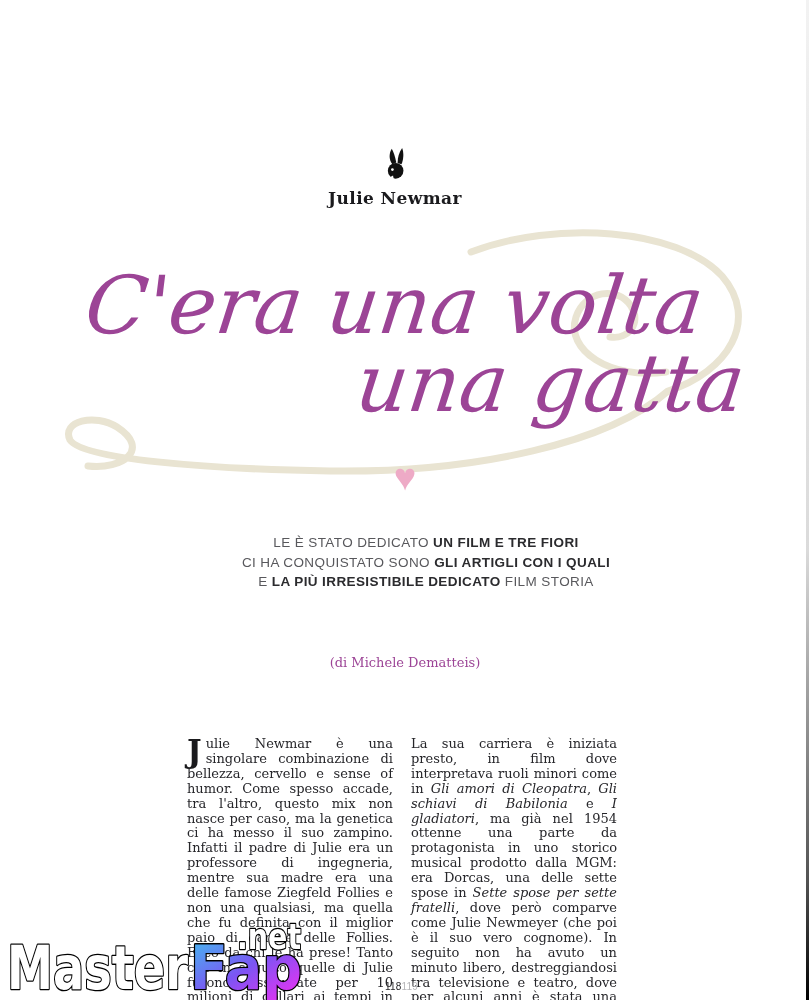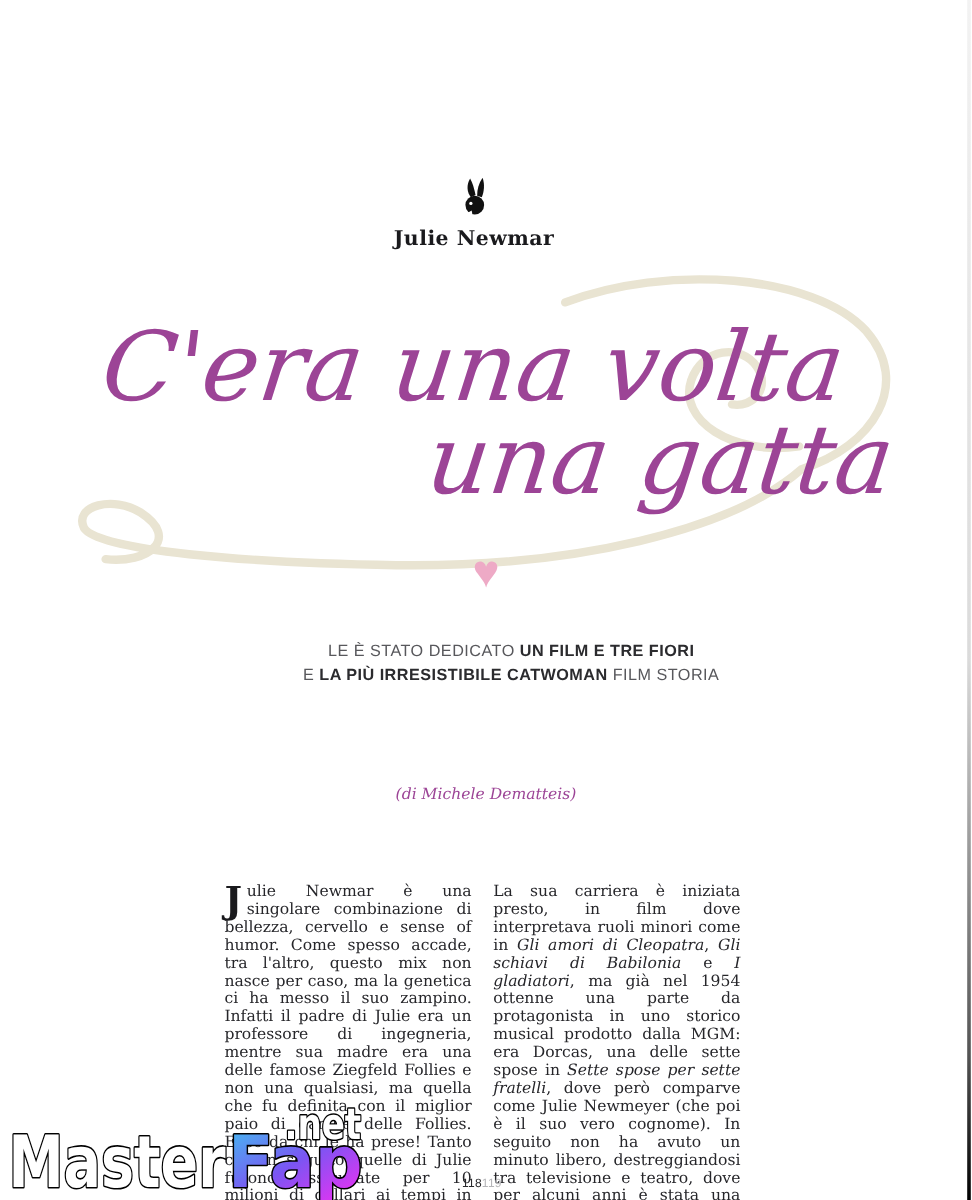--- a/index.html
+++ b/index.html
@@ -22,21 +22,21 @@
   .heart{position:absolute;left:0;right:0;top:458px;text-align:center;
          font-size:38px;color:#eeaac6;line-height:1;}
 
   
   .intro{position:absolute;left:0;right:0;top:533px;text-align:center;
          color:#58585c;font-size:13.5px;letter-spacing:.4px;}
   .intro-line{line-height:19.5px;white-space:nowrap;padding-left:42px;}
   .intro .b{font-weight:bold;color:#2b2b2e;}
 
   .byline{position:absolute;left:0;right:0;top:655px;text-align:center;
-          font-family:"DejaVu Serif",serif;font-style:italic;font-size:13px;color:#9c4496;}
+          font-family:"DejaVu Serif",serif;font-size:13px;color:#9c4496;}
 
   
   .columns{position:absolute;left:187px;top:724px;width:436px;display:flex;gap:18px;}
   .col{width:206px;font-family:"DejaVu Serif",serif;font-size:13px;line-height:14.9px;
        color:#26262a;text-align:justify;}
   .col .i{font-style:italic;}
   .dropcap{float:left;font-weight:bold;font-size:31px;line-height:26px;padding:1px 4px 0 0;color:#1a1a1d;}
 
   
   .folio{position:absolute;left:385px;top:981px;font-size:10px;font-weight:normal;letter-spacing:.2px;}
@@ -71,21 +71,22 @@
     <div class="kicker">Julie Newmar</div>
   </div>
 
   <div class="script-title t1">C'era una volta</div>
   <div class="script-title t2">una gatta</div>
 
   <div class="heart">♥</div>
 
   <div class="intro">
       <div class="intro-line"><span>LE È STATO DEDICATO </span><span class="b">UN FILM E TRE FIORI</span></div>
-      <div class="intro-line"><span>E </span><span class="b">LA PIÙ IRRESISTIBILE CATWOMAN</span><span> FILM STORIA</span></div>
+      <div class="intro-line"><span>CI HA CONQUISTATO SONO </span><span class="b">GLI ARTIGLI CON I QUALI</span></div>
+      <div class="intro-line"><span>E </span><span class="b">LA PIÙ IRRESISTIBILE DEDICATO</span><span> FILM STORIA</span></div>
     </div>
 
   <div class="byline">(di Michele Dematteis)</div>
 
   <div class="columns">
     <p class="col"><span class="dropcap">J</span><span><span>ulie Newmar è una singolare combinazione di bellezza, cervello e sense of humor. Come spesso accade, tra l'altro, questo mix non nasce per caso, ma la genetica ci ha messo il suo zampino. Infatti il padre di Julie era un professore di ingegneria, mentre sua madre era una delle famose Ziegfeld Follies e non una qualsiasi, ma quella che fu definita con il miglior paio di gambe delle Follies. Ecco da chi le ha prese! Tanto che in seguito quelle di Julie furono assicurate per 10 milioni di dollari ai tempi in cui era in tournée con </span></span></p>
     <p class="col"><span><span>La sua carriera è iniziata presto, in film dove interpretava ruoli minori come in </span><span class="i">Gli amori di Cleopatra</span><span>, </span><span class="i">Gli schiavi di Babilonia</span><span> e </span><span class="i">I gladiatori</span><span>, ma già nel 1954 ottenne una parte da protagonista in uno storico musical prodotto dalla MGM: era Dorcas, una delle sette spose in </span><span class="i">Sette spose per sette fratelli</span><span>, dove però comparve come Julie Newmeyer (che poi è il suo vero cognome). In seguito non ha avuto un minuto libero, destreggiandosi tra televisione e teatro, dove per alcuni anni è stata una stella di Broadway vincitrice anche di un Tony Award.</span></span></p>
   </div>
 
   <div class="folio"><span class="cur">118</span><span class="next">119</span></div>

